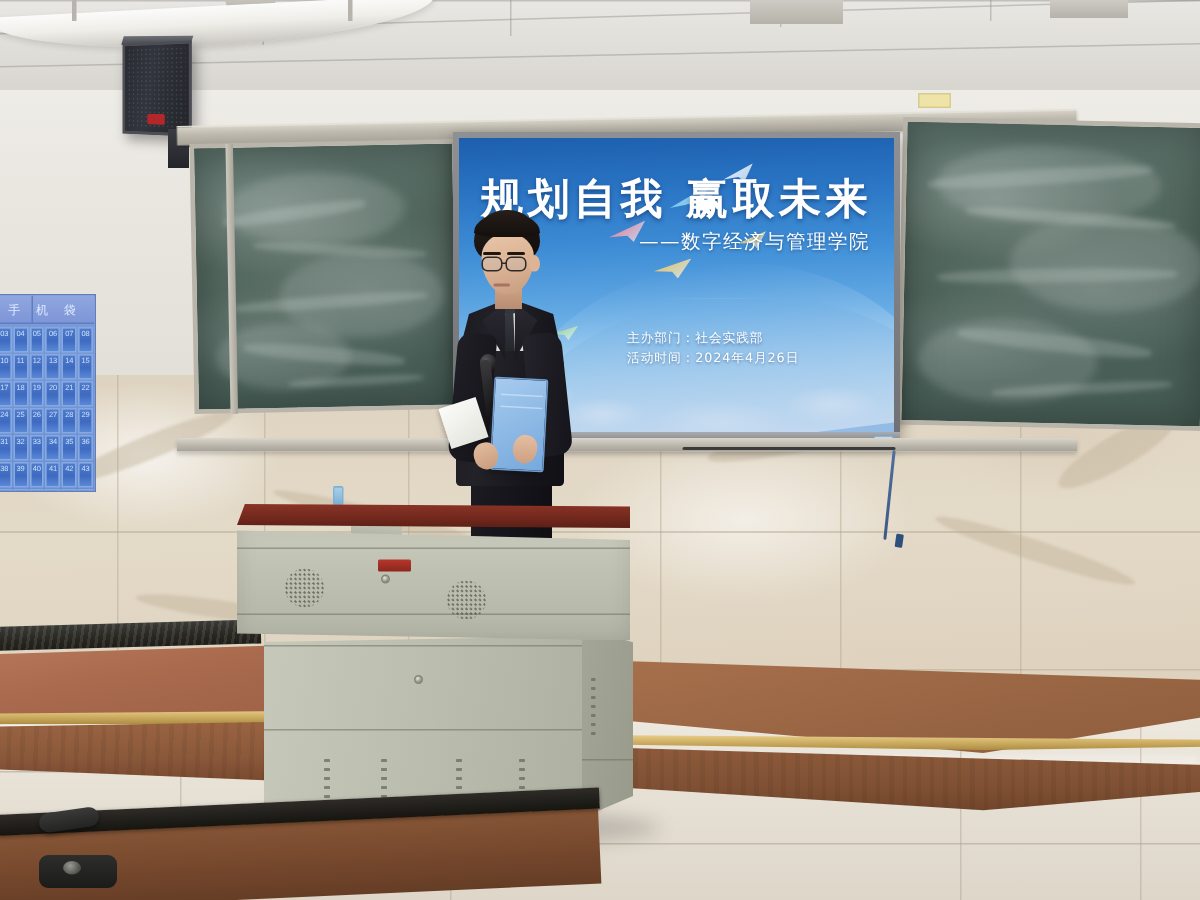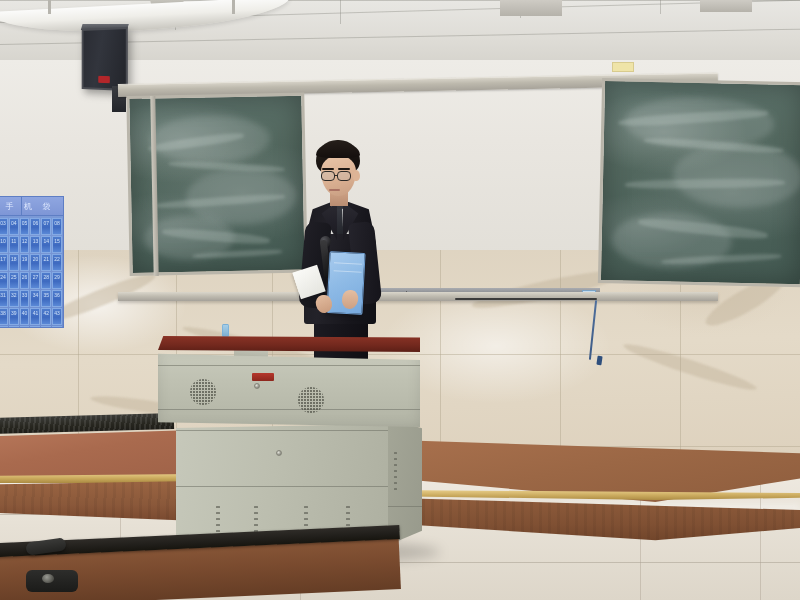--- a/index.html
+++ b/index.html
@@ -658,20 +658,41 @@
     <div class="chalk-smudge" style="left:70px; top:60px;  width:130px;height:64px;"></div>
     <div class="chalk-smudge" style="left:10px; top:130px; width:120px;height:56px;"></div>
     <div class="chalk-streak" style="left:14px; top:30px;  width:150px;height:10px;transform:rotate(-5deg);"></div>
     <div class="chalk-streak" style="left:40px; top:58px;  width:140px;height:8px; transform:rotate(3deg);"></div>
     <div class="chalk-streak" style="left:22px; top:96px;  width:160px;height:9px; transform:rotate(-2deg);"></div>
     <div class="chalk-streak" style="left:36px; top:140px; width:130px;height:11px;transform:rotate(5deg);"></div>
     <div class="chalk-streak" style="left:60px; top:172px; width:120px;height:7px; transform:rotate(-4deg);"></div>
   </div>
   <div class="sticky-note" style="left:612px; top:62px;"></div>
 
+  <div class="display-frame">
+    <div class="screen">
+      <div class="screen-clouds"></div>
+      <div class="screen-swoosh2"></div>
+      <div class="screen-swoosh"></div>
+
+      <div id="planes">
+          <div class="plane-a" style="left: 100px; top: 58px; width: 26px; height: 12px; background: linear-gradient(150deg, rgb(239, 127, 149), rgba(255, 255, 255, 0.75)); transform: rotate(-14deg); opacity: 0.92;"></div>
+          <div class="plane-a" style="left: 140px; top: 36px; width: 30px; height: 13px; background: linear-gradient(150deg, rgb(111, 198, 239), rgba(255, 255, 255, 0.75)); transform: rotate(-20deg); opacity: 0.92;"></div>
+          <div class="plane-a" style="left: 130px; top: 82px; width: 26px; height: 12px; background: linear-gradient(150deg, rgb(245, 197, 82), rgba(255, 255, 255, 0.75)); transform: rotate(-8deg); opacity: 0.92;"></div>
+          <div class="plane-a" style="left: 186px; top: 64px; width: 20px; height: 10px; background: linear-gradient(150deg, rgb(243, 207, 106), rgba(255, 255, 255, 0.75)); transform: rotate(-12deg); opacity: 0.92;"></div>
+          <div class="plane-a" style="left: 62px; top: 126px; width: 18px; height: 9px; background: linear-gradient(150deg, rgb(143, 211, 138), rgba(255, 255, 255, 0.75)); transform: rotate(-6deg); opacity: 0.92;"></div>
+          <div class="plane-a" style="left: 176px; top: 20px; width: 22px; height: 10px; background: linear-gradient(150deg, rgb(230, 242, 251), rgba(255, 255, 255, 0.75)); transform: rotate(-18deg); opacity: 0.92;"></div>
+        </div>
+
+      <div class="title-main">规划自我  赢取未来</div>
+      <div class="title-sub">——数字经济与管理学院</div>
+      <div class="meta-line" style="top:128px;">主办部门：社会实践部</div>
+      <div class="meta-line" style="top:141px;">活动时间：2024年4月26日</div>
+    </div>
+  </div>
 
   <div class="bezel-bottom">
     <div class="brand-logo">Lenovo</div>
     <div class="bezel-btns">
       <span class="bezel-btn"></span>
       <span class="bezel-btn"></span>
       <span class="bezel-btn"></span>
       <span class="bezel-btn"></span>
       <span class="bezel-btn"></span>
       <span class="bezel-btn"></span>

